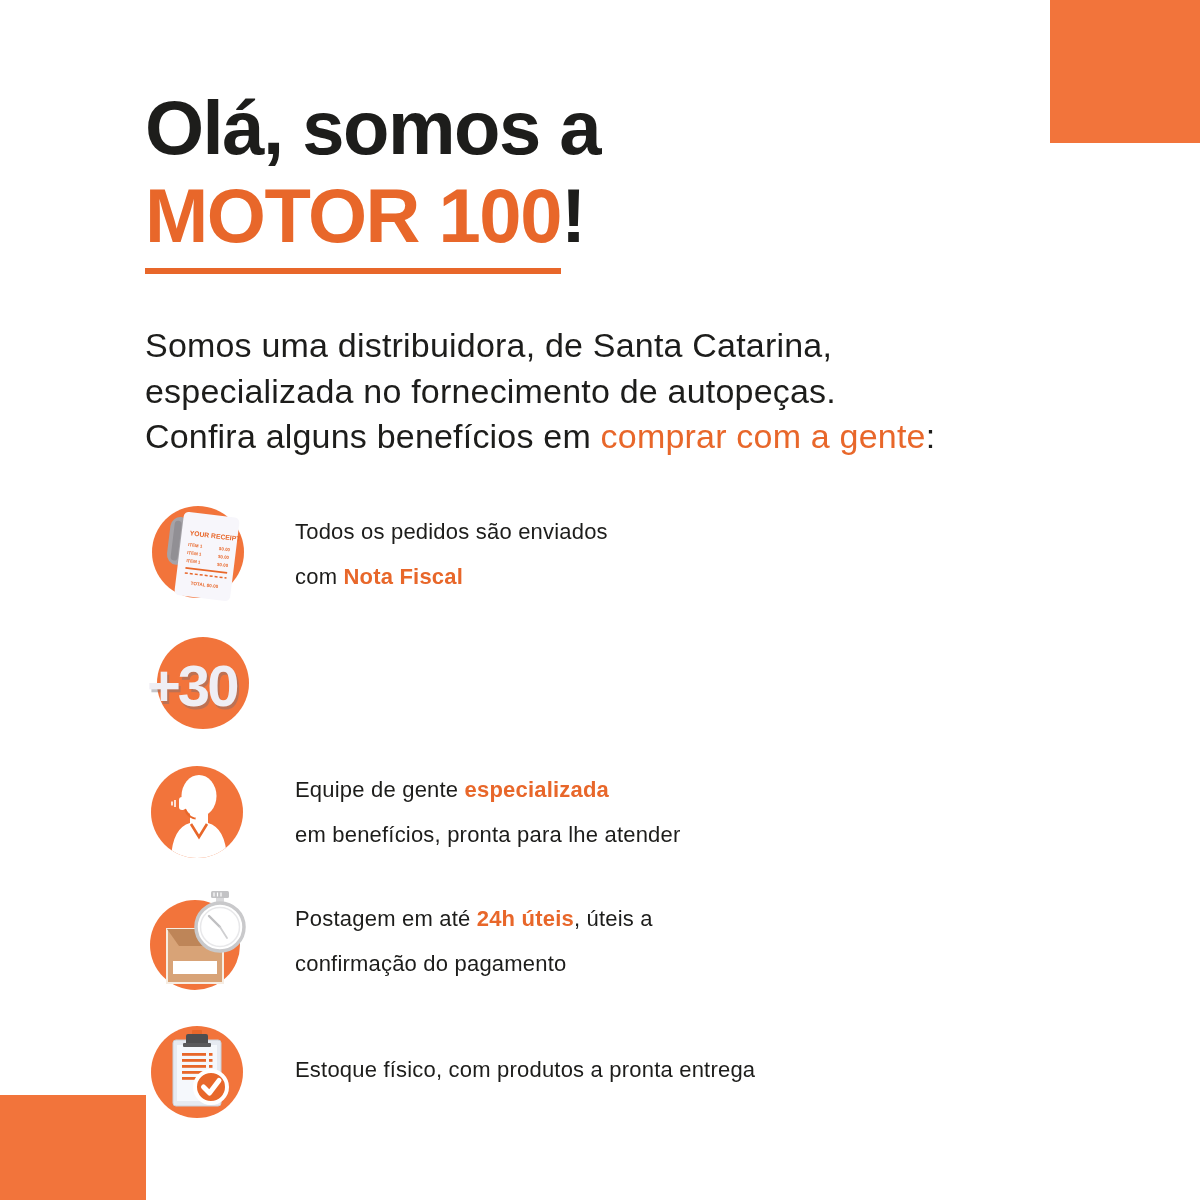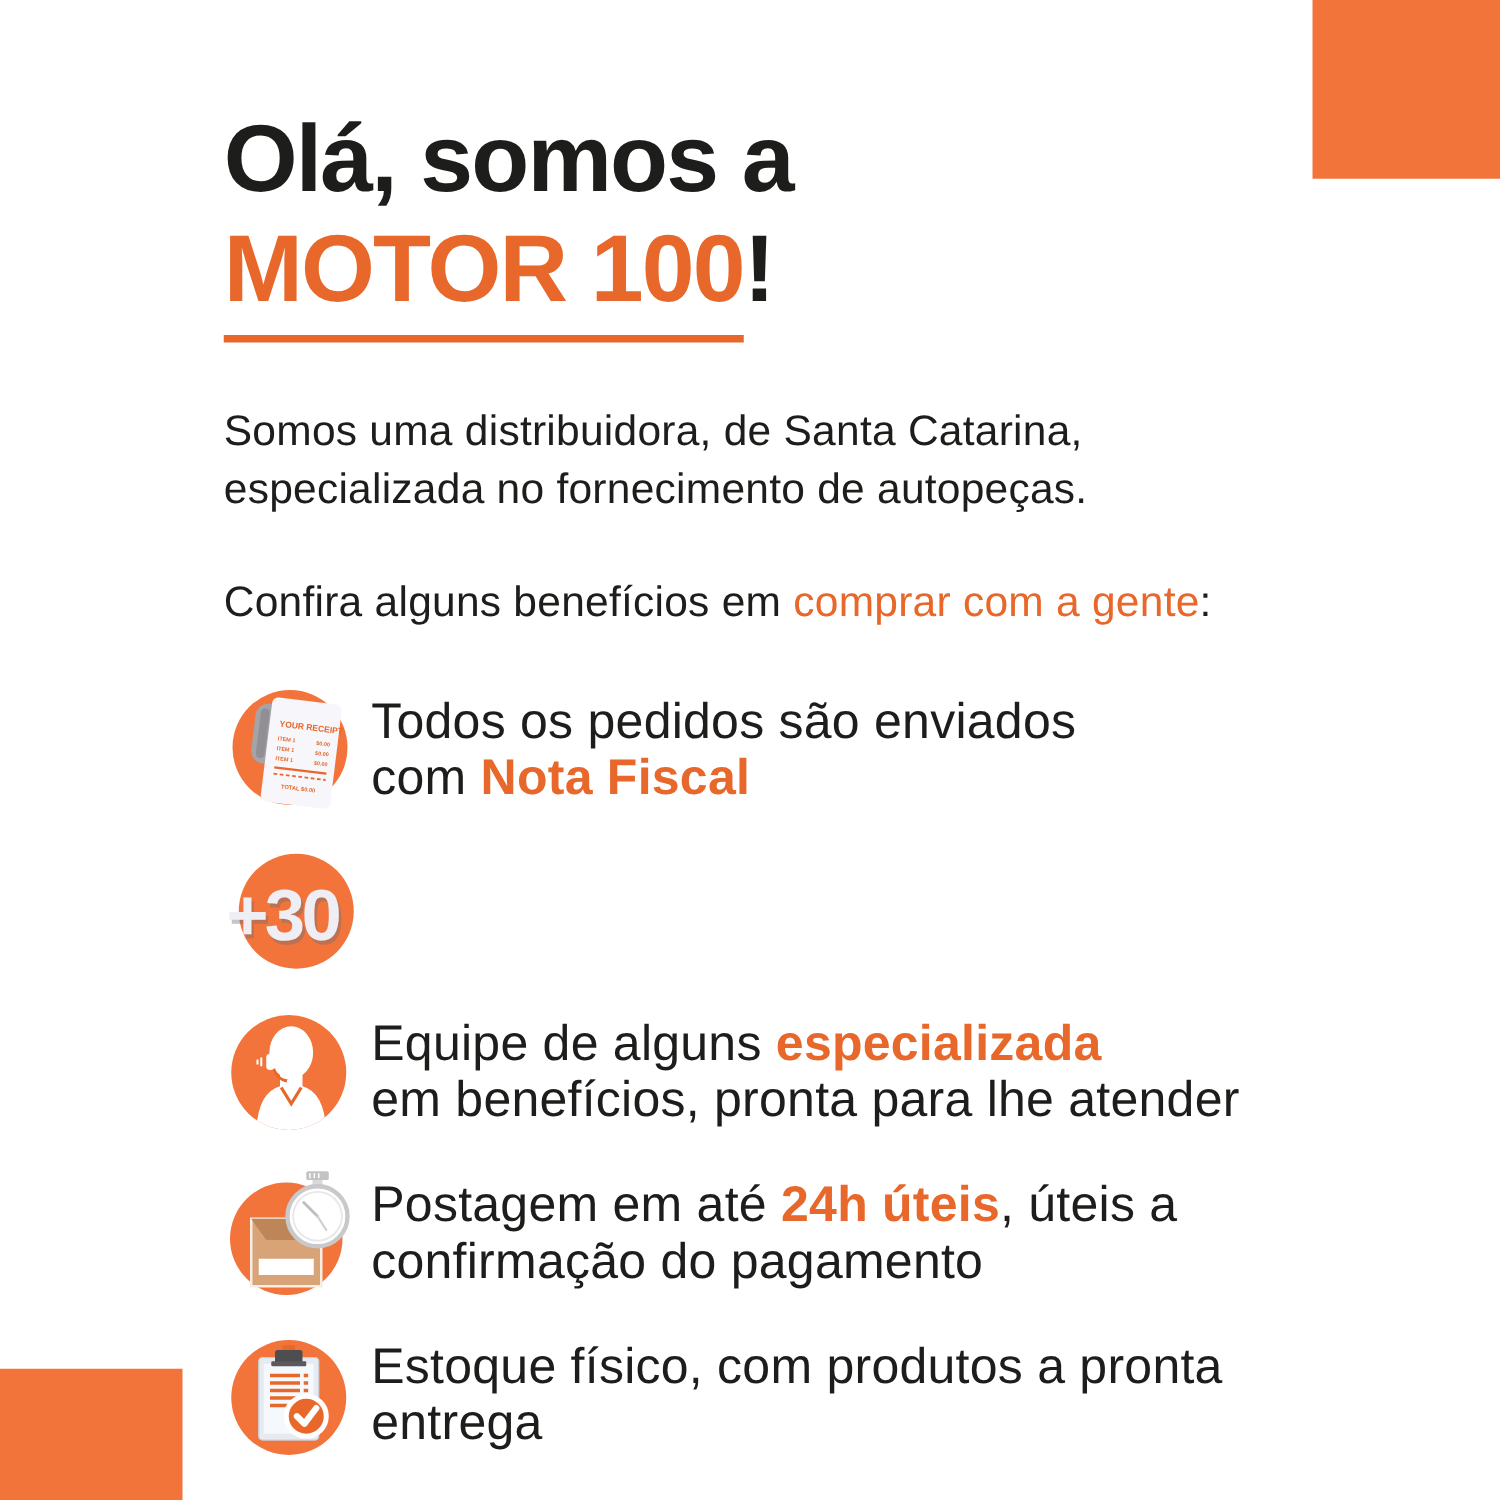--- a/index.html
+++ b/index.html
@@ -14,52 +14,52 @@
     color:var(--ink);
     width:1200px;height:1200px;
   }
   .canvas{
     position:relative;width:1200px;height:1200px;background:#ffffff;overflow:hidden;
   }
   .sq{position:absolute;background:var(--square);}
   .sq-tr{top:0;right:0;width:150px;height:143px;}
   .sq-bl{bottom:0;left:0;width:146px;height:105px;}
 
-  .content{position:absolute;left:179px;top:84px;width:920px;}
+  .content{position:absolute;left:145px;top:84px;width:920px;}
 
   h1{
     font-size:76px;font-weight:bold;line-height:1.16;letter-spacing:-1.5px;color:var(--ink);
   }
   .brand{
     color:var(--accent);
     display:inline-block;
     border-bottom:6px solid var(--accent);
     padding-bottom:8px;
   }
   .excl{color:var(--ink);}
 
   .intro{
     margin-top:49px;font-size:34px;line-height:1.33;color:var(--ink);letter-spacing:.2px;
   }
   .lead{
-    margin-top:46px;font-size:34px;line-height:1.3;letter-spacing:.2px;
+    font-size:34px;line-height:1.3;letter-spacing:.2px;
   }
   .hl-light{color:var(--accent);}
   .hl{color:var(--accent);font-weight:bold;}
 
   .benefits{margin-top:44px;}
   .benefit{
     display:flex;align-items:center;margin-bottom:25px;
   }
   .icon-wrap{
     flex:0 0 104px;width:104px;height:104px;margin-right:14px;position:relative;
   }
   .icon-wrap svg{overflow:visible;display:block;}
   .benefit-text{
-    font-size:40px;line-height:45px;letter-spacing:.2px;color:var(--ink);
+    font-size:22px;line-height:45px;letter-spacing:.2px;color:var(--ink);margin-left:32px;
   }
 
   
   .f-sq{fill:var(--square);}
   .f-ac{fill:var(--accent);}
   .s-ac{stroke:var(--accent);}
   .f-white{fill:#ffffff;}
   .rc-text{fill:var(--accent);font-family:"Liberation Sans",sans-serif;font-weight:bold;}
   .plus30-main{fill:#EFEEF4;font-family:"Liberation Sans",sans-serif;font-weight:bold;letter-spacing:-3px;}
   .plus30-shadow{fill:rgba(110,110,120,.40);font-family:"Liberation Sans",sans-serif;font-weight:bold;letter-spacing:-3px;}
@@ -141,21 +141,21 @@
               <path d="M46 64 L54 77 L62 64" fill="none" class="s-ac" stroke-width="2.6"></path>
               <path d="M40 49 Q43 59 54 59" fill="none" class="s-ac" stroke-width="2.2"></path>
               <rect class="f-white" x="34" y="37" width="6.5" height="13" rx="3"></rect>
               <ellipse class="f-white" cx="55" cy="59" rx="4.5" ry="3.2"></ellipse>
               <line x1="30" y1="40" x2="30" y2="47" stroke="#ffffff" stroke-width="1.6"></line>
               <line x1="27" y1="41.5" x2="27" y2="45.5" stroke="#ffffff" stroke-width="1.6"></line>
             </g>
           </svg>
         </div>
         <div class="benefit-text">
-          <span>Equipe de alguns </span><span class="hl">especializada</span><span></span><br>
+          <span>Equipe de gente </span><span class="hl">especializada</span><span></span><br>
           <span>em benefícios, pronta para lhe atender</span><span class="hl"></span><span></span>
         </div>
       </div>
 
       <div class="benefit">
         <div class="icon-wrap">
           <svg width="104" height="104" viewBox="0 0 104 104">
             <circle class="f-sq" cx="50" cy="56" r="45"></circle>
             <g>
               <rect x="22" y="40" width="56" height="54" fill="#D8A377" stroke="#F6EDE3" stroke-width="2"></rect>

